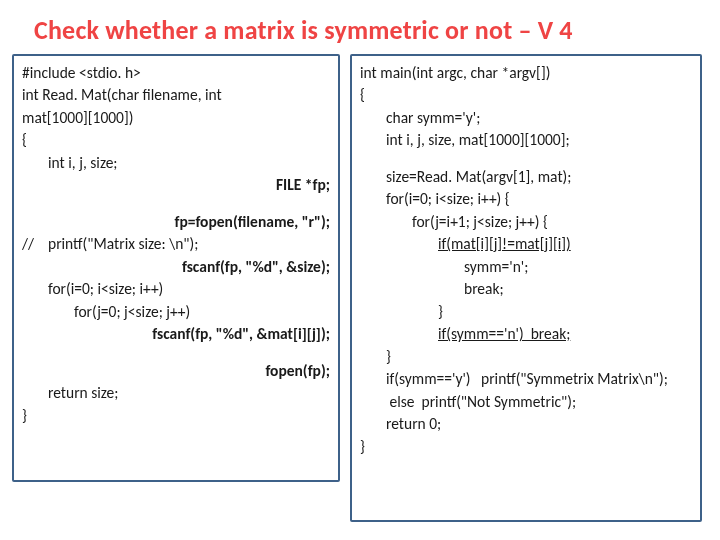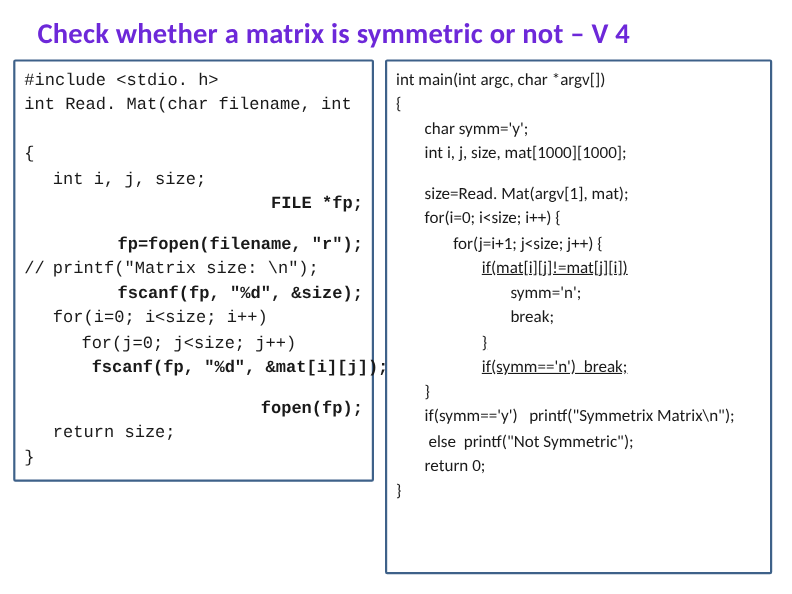--- a/index.html
+++ b/index.html
@@ -14,21 +14,21 @@
   .slide {
     width: 720px;
     height: 540px;
     background: #fff;
     position: relative;
     box-sizing: border-box;
   }
   .title {
     font-size: 26px;
     font-weight: 700;
-    color: #6d28d9;
+    color: #ef4444;
     padding: 14px 0 8px 34px;
     letter-spacing: 0.2px;
   }
   .cols {
     display: flex;
     flex-direction: row;
     gap: 10px;
     padding: 0 6px 0 12px;
   }
   .codebox {
@@ -37,22 +37,21 @@
     background: #fff;
     box-sizing: border-box;
     padding: 6px 8px 8px 8px;
     font-size: 15.5px;
     line-height: 1.45;
     color: #1a1a1a;
     font-family: Calibri, "Segoe UI", Arial, sans-serif;
   }
   .left {
     width: 328px;
-    height: 384px;
-    font-family: Liberation Mono, monospace;
+    height: 428px;
   }
   .right {
     width: 352px;
     height: 468px;
   }
   .ln { white-space: pre; }
   .b { font-weight: 700; text-align: right; }
   .i1 { padding-left: 26px; display: block; }
   .i2 { padding-left: 52px; display: block; }
   .i3 { padding-left: 78px; display: block; text-decoration: underline; }
@@ -65,21 +64,21 @@
 <body>
 
 <div class="slide">
   <div class="title">Check whether a matrix is symmetric or not – V 4</div>
 
   <div class="cols">
 
     <div class="codebox left">
       <span class="ln">#include &lt;stdio. h&gt;</span><br>
       <span class="ln">int Read. Mat(char filename, int</span><br>
-      <br>
+      <span class="ln">mat[1000][1000])</span><br>
       <span class="ln">{</span><br>
       <span class="ln i1">int i, j, size;</span>
       <span class="ln i1 b">FILE *fp;</span>
       <div class="gap"></div>
       <span class="ln i1 b">fp=fopen(filename, "r");</span>
       <div class="comment-row">
         <span class="ln comment-mark">//</span>
         <span class="ln">printf("Matrix size: \n");</span>
       </div>
       <span class="ln i1 b">fscanf(fp, "%d", &amp;size);</span>

